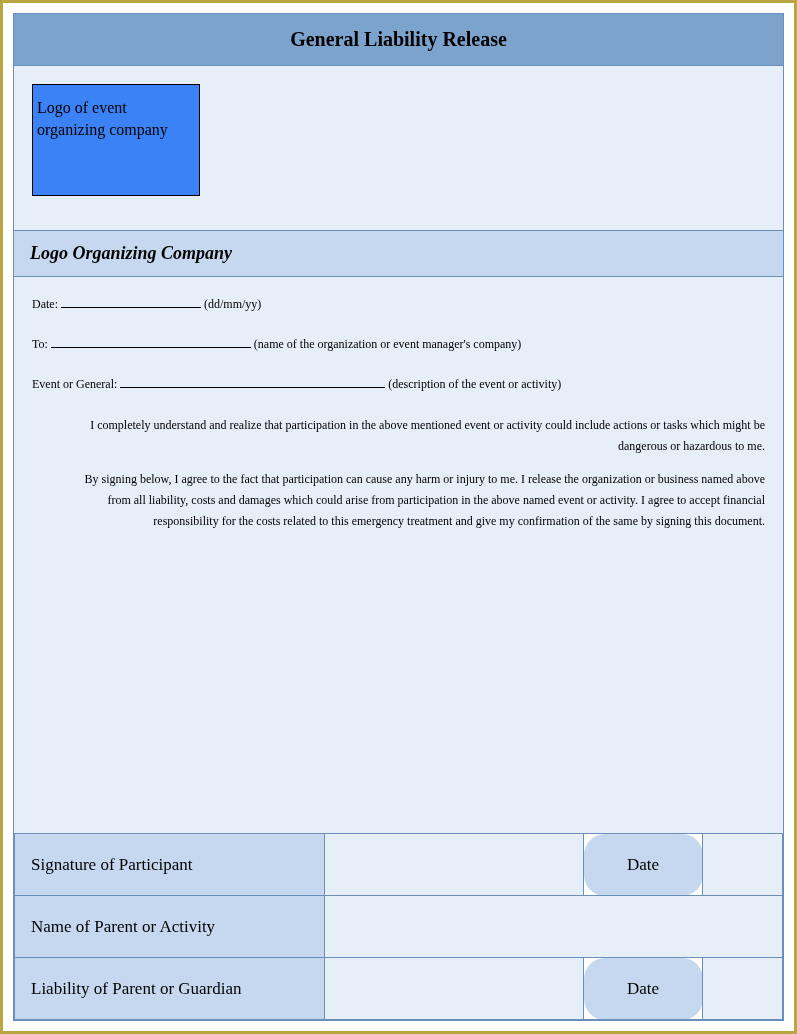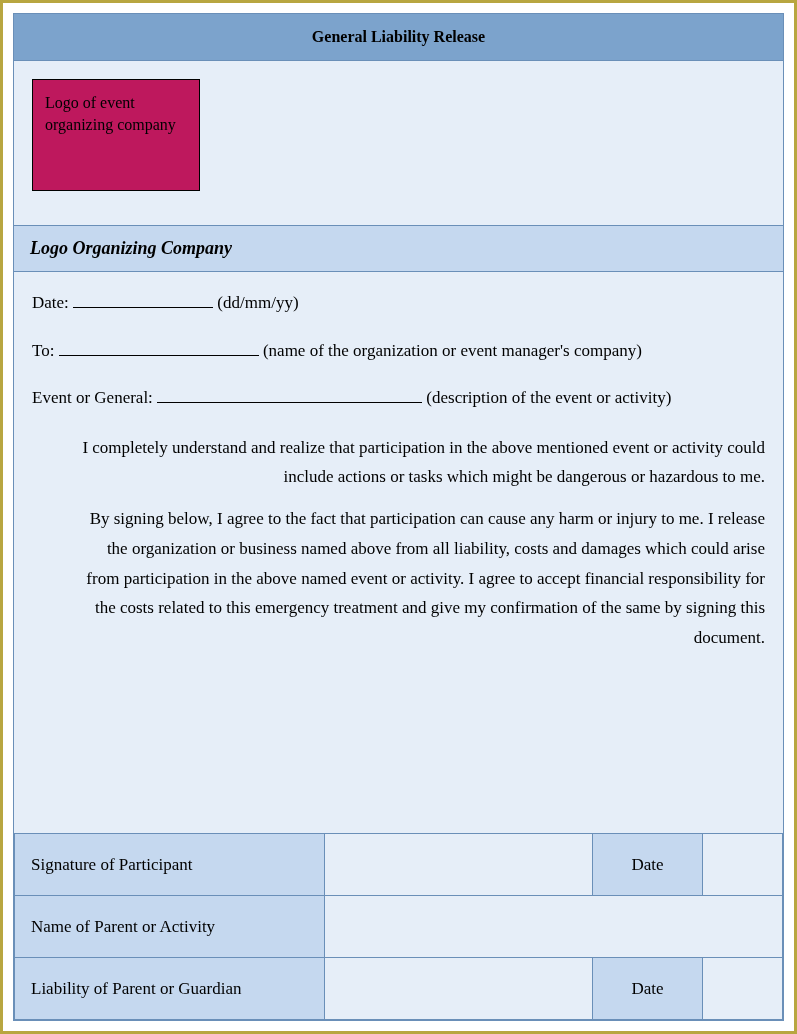--- a/index.html
+++ b/index.html
@@ -20,54 +20,54 @@
     border: 1px solid #6a8fb8;
     height: 100%;
     display: flex;
     flex-direction: column;
     overflow: hidden;
   }
   .title-bar {
     background: #7ca3cc;
     text-align: center;
     font-weight: bold;
-    font-size: 16px;
+    font-size: 20px;
     color: #000;
     padding: 14px 0;
     border-bottom: 1px solid #6a8fb8;
   }
   .logo-section {
     background: #e6eef8;
     border-bottom: 1px solid #6a8fb8;
     padding: 18px 18px;
     height: 165px;
   }
   .logo-box {
     border: 1.5px solid #000;
-    background: #be185d;
+    background: #3b82f6;
     width: 168px;
     height: 112px;
-    padding: 12px 12px;
+    padding: 12px 4px;
     font-size: 16px;
     line-height: 1.35;
     color: #000;
   }
   .subtitle-bar {
     background: #c5d8ef;
     border-bottom: 1px solid #6a8fb8;
     padding: 12px 16px;
     font-style: italic;
     font-weight: bold;
     font-size: 18px;
   }
   .body-section {
     background: #e6eef8;
     padding: 18px 18px 14px 18px;
     flex: 1;
-    font-size: 17px;
+    font-size: 12px;
     color: #000;
   }
   .field-row {
     margin-bottom: 22px;
     line-height: 1.5;
   }
   .underline {
     display: inline-block;
     border-bottom: 1px solid #000;
     height: 1em;
@@ -98,22 +98,23 @@
   .sig-label {
     background: #c5d8ef;
     width: 310px;
     padding: 0 16px;
   }
   .sig-blank {
     background: #e6eef8;
   }
   .sig-date-cell {
     background: #c5d8ef;
-    width: 110px;
+    width: 119px;
     text-align: center;
+    border-radius: 21px;
   }
   .sig-date-blank {
     background: #e6eef8;
     width: 80px;
   }
 </style>
 </head>
 <body>
 
 <div class="page">

